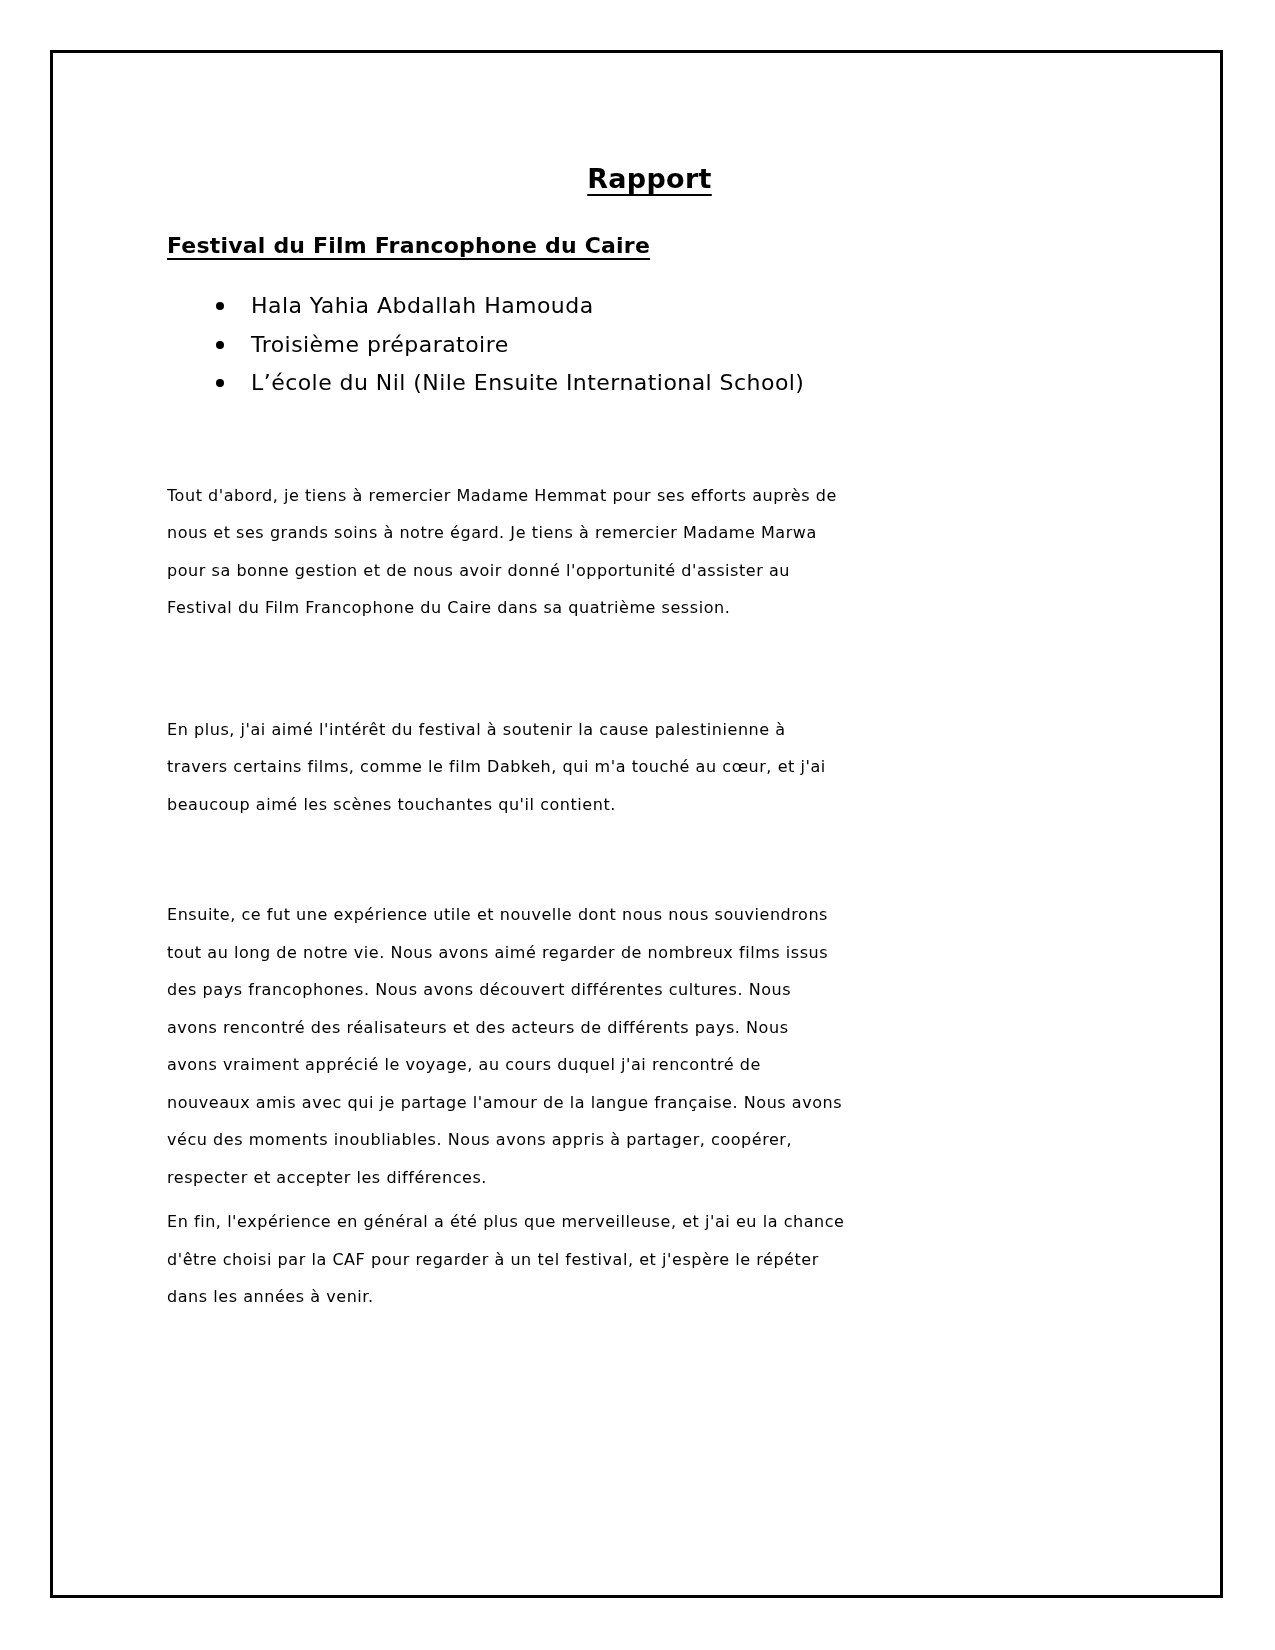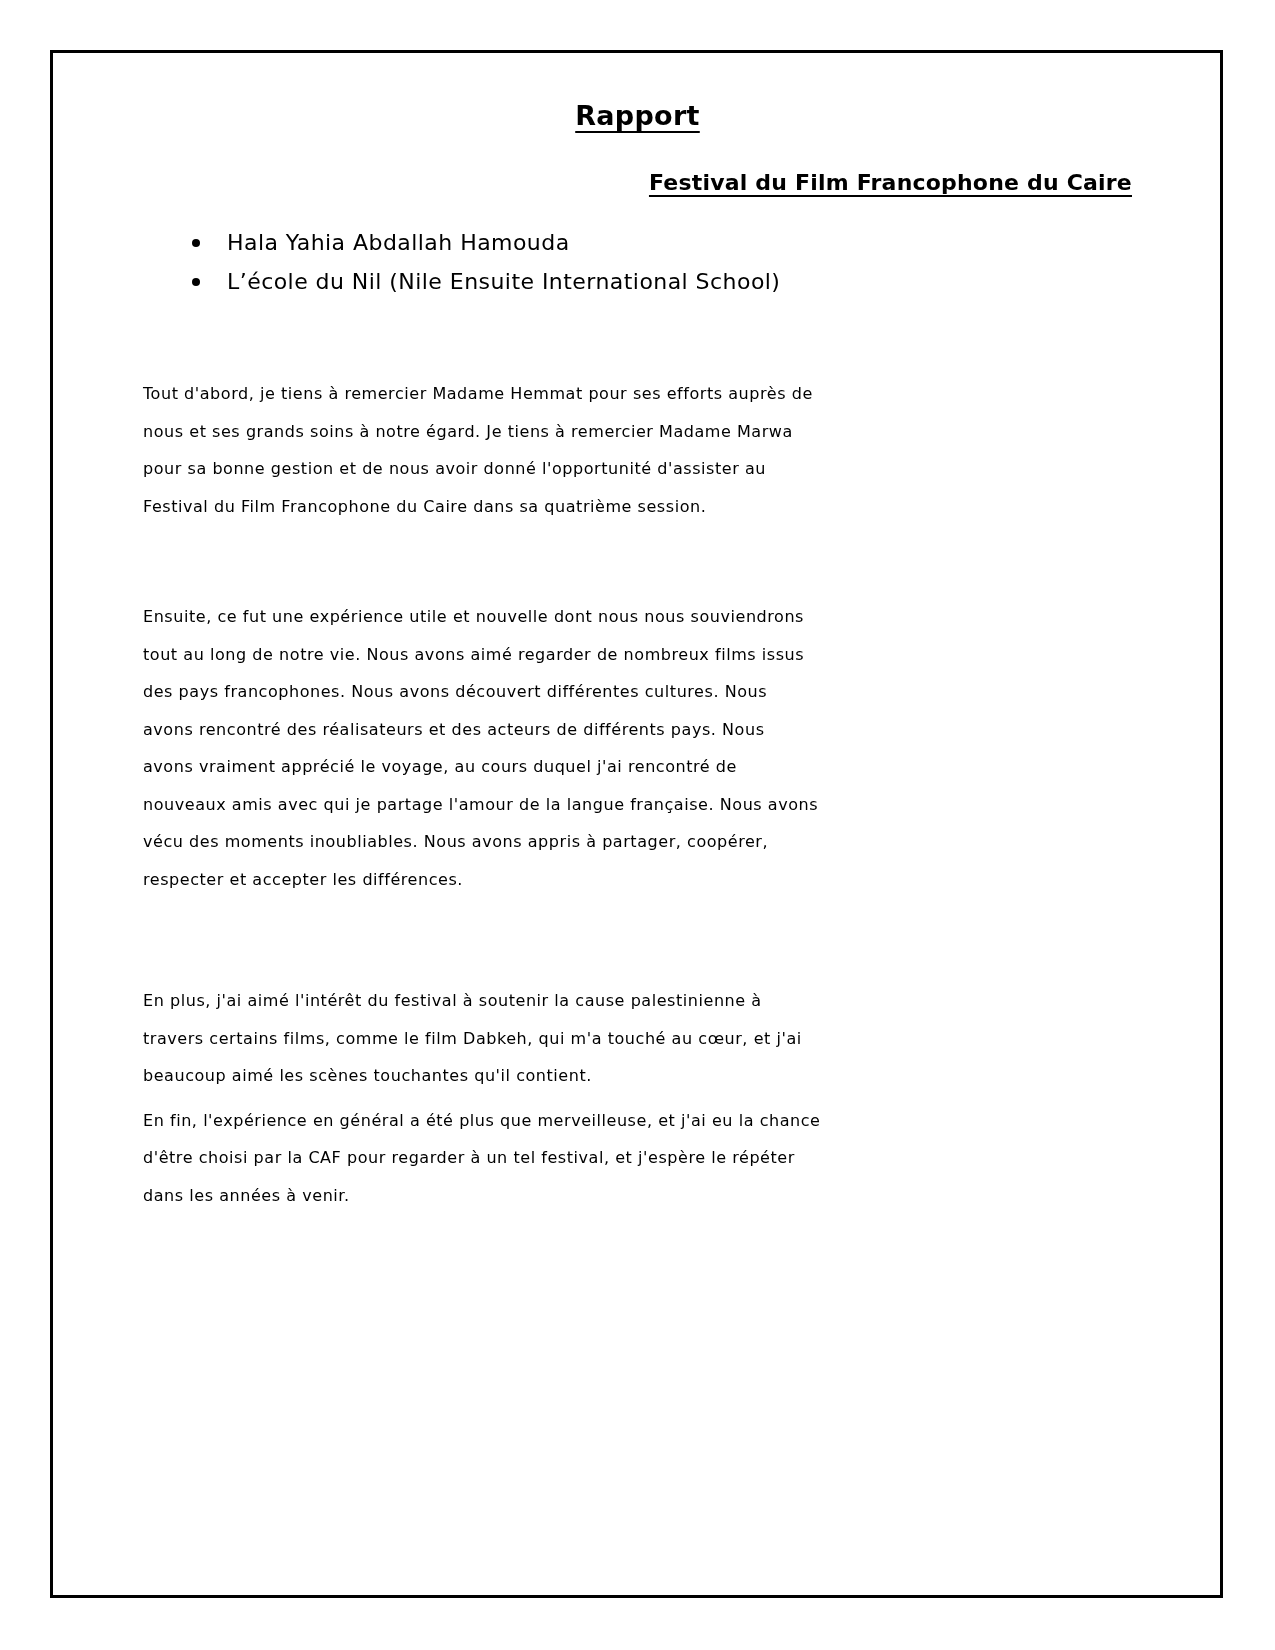--- a/index.html
+++ b/index.html
@@ -18,37 +18,38 @@
     position: absolute;
     left: 50px;
     top: 50px;
     width: 1173px;
     height: 1548px;
     border: 3px solid #000000;
     box-sizing: border-box;
     background: #ffffff;
   }
   .content {
-    padding: 45px 88px 0 90px;
+    padding: 108px 88px 0 90px;
     box-sizing: border-box;
+    margin-left: 24px;
   }
   .doc-title {
     margin: 0;
     text-align: center;
     font-size: 27px;
     font-weight: 700;
     line-height: 36px;
     text-decoration: underline;
     text-underline-offset: 6px;
     text-decoration-thickness: 2px;
     letter-spacing: 0.3px;
   }
   .doc-subtitle {
     margin: 34px 0 0 0;
-    text-align: right;
+    text-align: left;
     font-size: 22px;
     font-weight: 700;
     line-height: 30px;
     text-decoration: underline;
     text-underline-offset: 5px;
     text-decoration-thickness: 2px;
     letter-spacing: 0.2px;
   }
   ul.info-list {
     margin: 26px 0 0 0;
@@ -89,39 +90,40 @@
 
 <div class="page-frame">
   <div class="content">
 
     <h1 class="doc-title">Rapport</h1>
 
     <h2 class="doc-subtitle">Festival du Film Francophone du Caire</h2>
 
     <ul class="info-list">
       <li>Hala Yahia Abdallah Hamouda</li>
+      <li>Troisième préparatoire</li>
       <li>L’école du Nil (Nile Ensuite International School)</li>
     </ul>
 
     <p class="body-para para-1">Tout d'abord, je tiens à remercier Madame Hemmat pour ses efforts auprès de
 nous et ses grands soins à notre égard. Je tiens à remercier Madame Marwa
 pour sa bonne gestion et de nous avoir donné l'opportunité d'assister au
 Festival du Film Francophone du Caire dans sa quatrième session.</p>
+
+    <p class="body-para para-3">En plus, j'ai aimé l'intérêt du festival à soutenir la cause palestinienne à
+travers certains films, comme le film Dabkeh, qui m'a touché au cœur, et j'ai
+beaucoup aimé les scènes touchantes qu'il contient.</p>
 
     <p class="body-para para-2">Ensuite, ce fut une expérience utile et nouvelle dont nous nous souviendrons
 tout au long de notre vie. Nous avons aimé regarder de nombreux films issus
 des pays francophones. Nous avons découvert différentes cultures. Nous
 avons rencontré des réalisateurs et des acteurs de différents pays. Nous
 avons vraiment apprécié le voyage, au cours duquel j'ai rencontré de
 nouveaux amis avec qui je partage l'amour de la langue française. Nous avons
 vécu des moments inoubliables. Nous avons appris à partager, coopérer,
 respecter et accepter les différences.</p>
 
-    <p class="body-para para-3">En plus, j'ai aimé l'intérêt du festival à soutenir la cause palestinienne à
-travers certains films, comme le film Dabkeh, qui m'a touché au cœur, et j'ai
-beaucoup aimé les scènes touchantes qu'il contient.</p>
-
     <p class="body-para para-4">En fin, l'expérience en général a été plus que merveilleuse, et j'ai eu la chance
 d'être choisi par la CAF pour regarder à un tel festival, et j'espère le répéter
 dans les années à venir.</p>
 
   </div>
 </div>
 
 </body></html>

